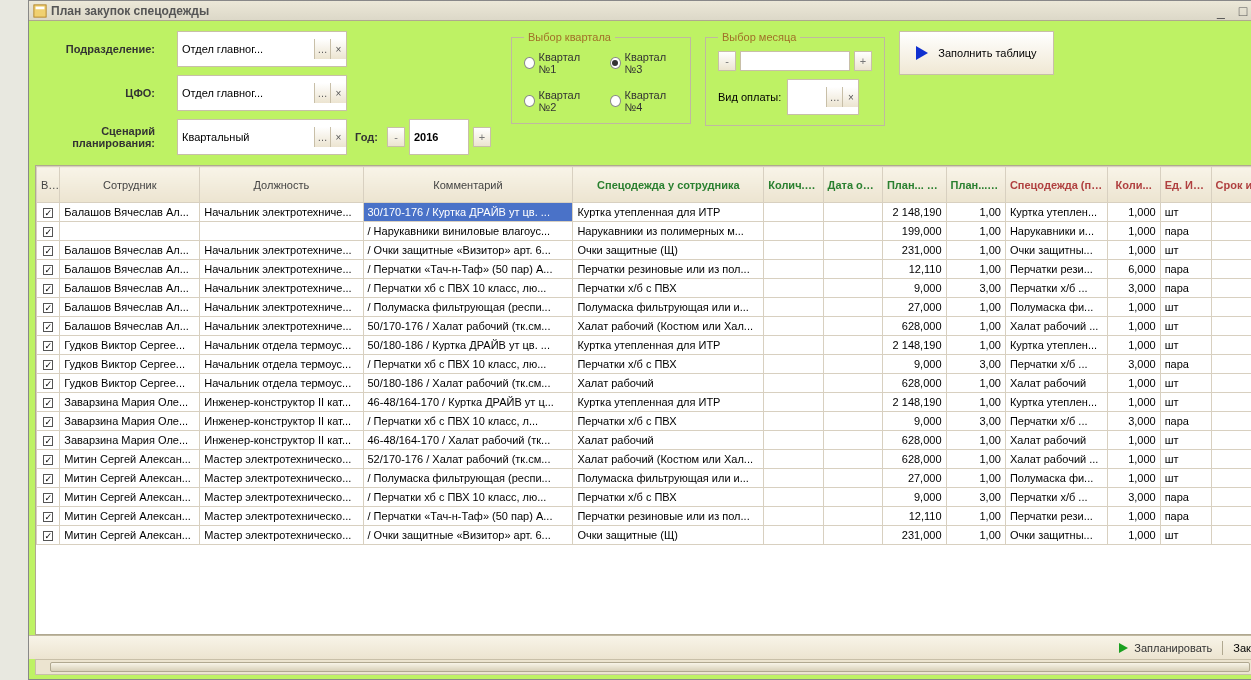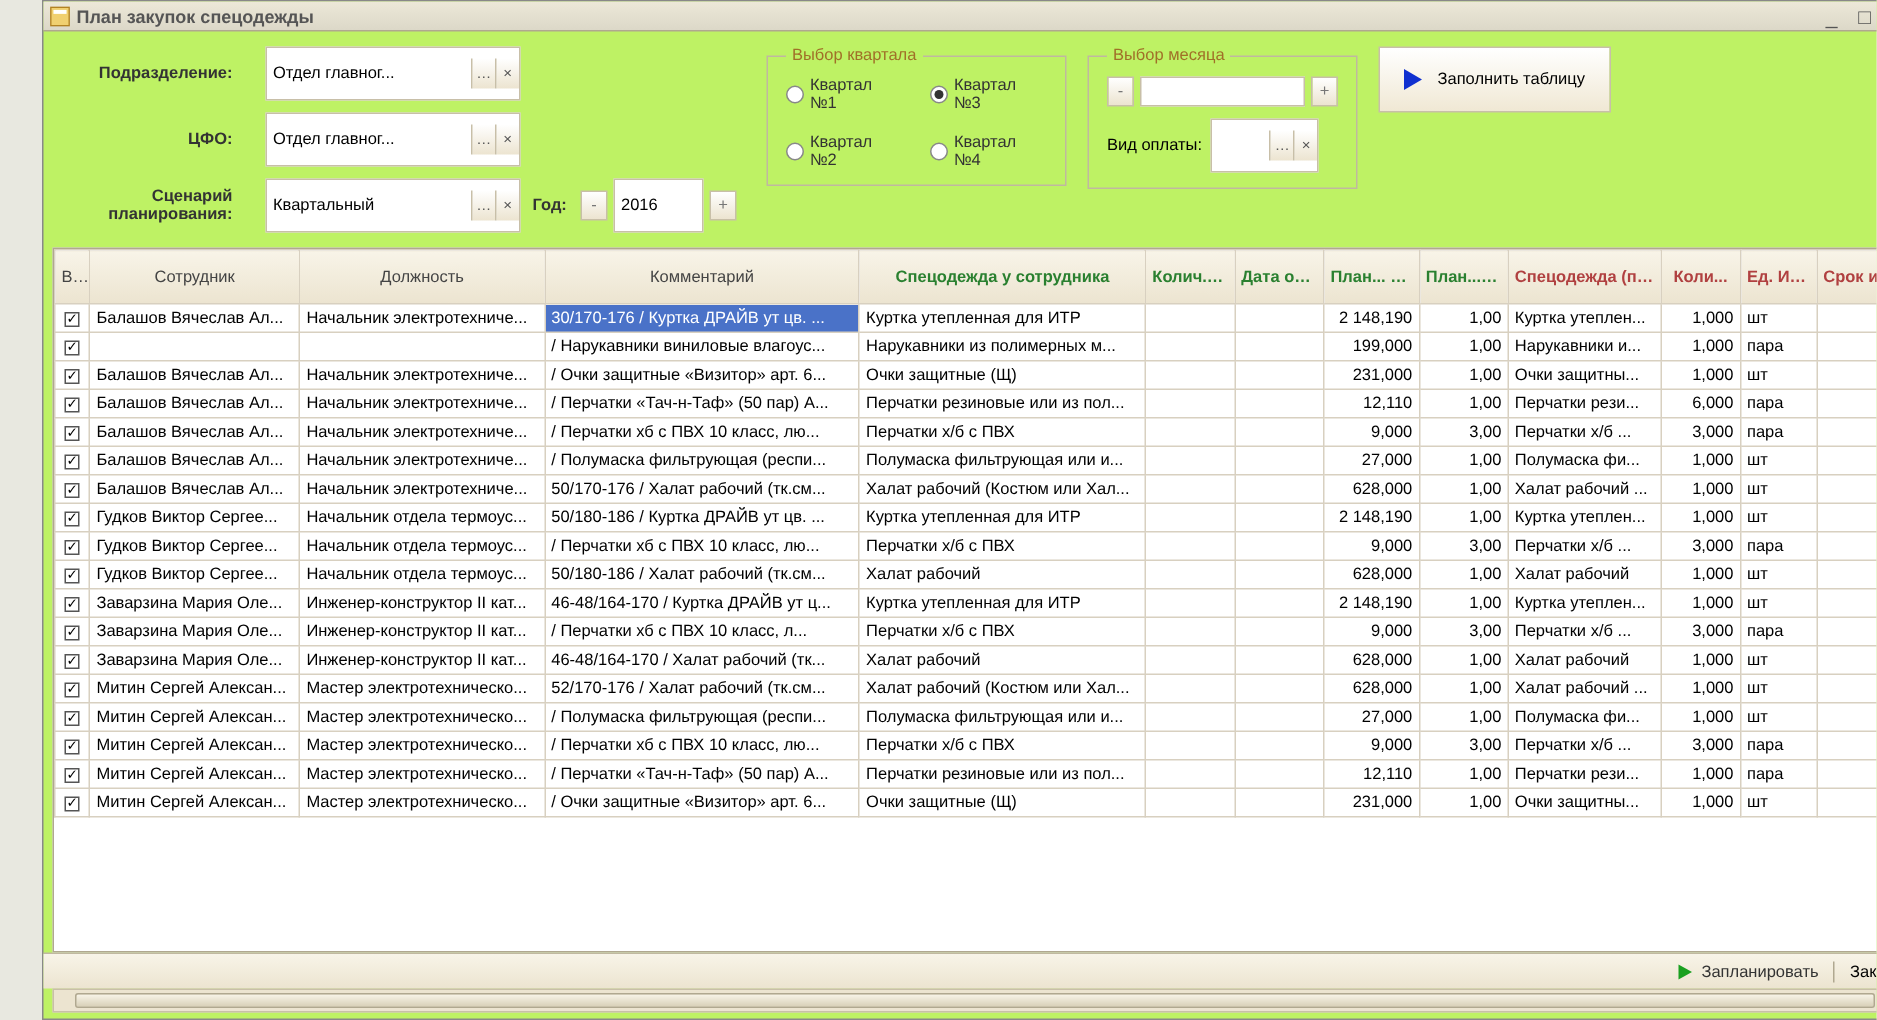--- a/index.html
+++ b/index.html
@@ -92,28 +92,28 @@
 
       <div class="lbl">Сценарий планирования:</div>
       <div class="inputlike">
         <div class="val">Квартальный</div>
         <div class="stepbtn">…</div>
         <div class="clrbtn">×</div>
       </div>
       <div class="lbl" style="text-align:left;padding-left:8px;">Год:</div>
       <div class="yearwrap">
         <div class="month-step">‑</div>
-        <div class="inputlike" style="width:60px;">
+        <div class="inputlike" style="width:60px;font-weight:bold;">
             <div class="val">2016</div>
           </div>
         <div class="month-step">+</div>
       </div>
     </div>
 
-    <fieldset style="width:200px;">
+    <fieldset style="width:180px;">
       <legend>Выбор квартала</legend>
       <div class="quarter-grid">
         <label class="radio-row">
             <span class="radio-dot"></span>
             <span>Квартал №1</span>
           </label>
         <label class="radio-row">
             <span class="radio-dot sel"></span>
             <span>Квартал №3</span>
           </label>

